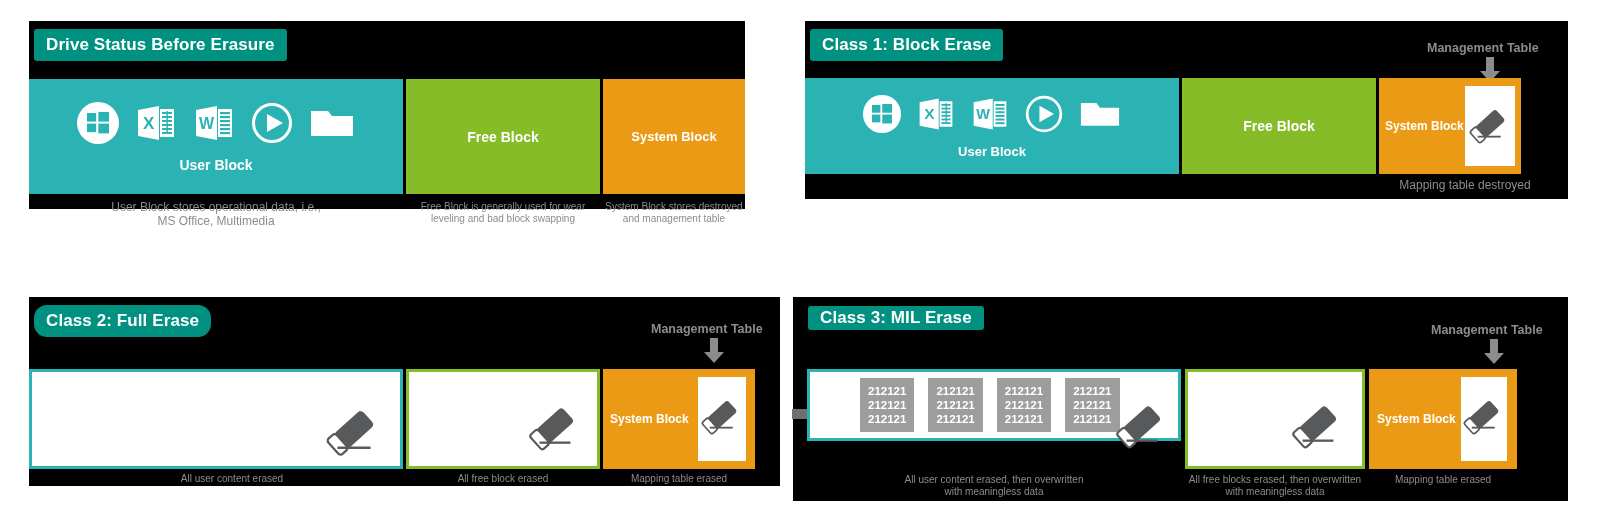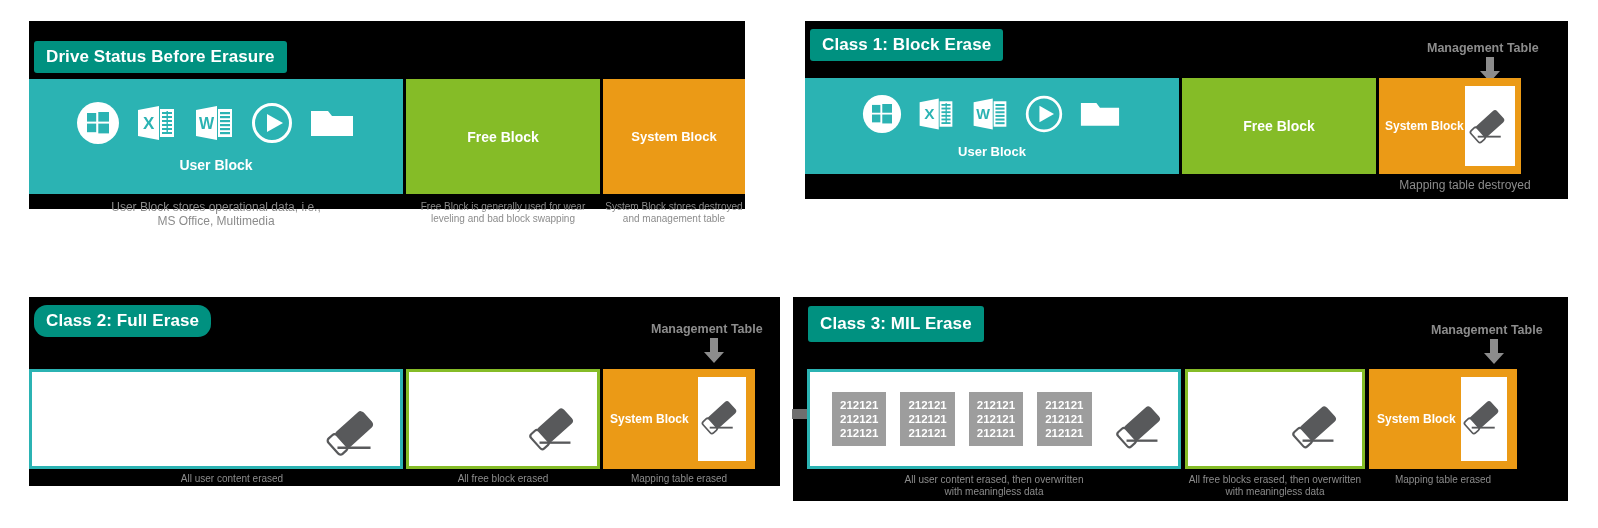--- a/index.html
+++ b/index.html
@@ -64,21 +64,21 @@
 
   .eraser{position:absolute;}
 </style>
 </head>
 <body>
 
 <div class="stage">
 
   <div class="panel" style="left:29px;top:21px;width:716px;height:188px;">
 
-    <div class="badge" style="left:5px;top:20px;height:32px;font-size:17px;">
+    <div class="badge" style="left:5px;top:8px;height:32px;font-size:17px;">
       <span>Drive Status Before Erasure</span>
     </div>
 
     <div class="blocks" style="left:0px;top:58px;">
 
       <div class="block user" style="width:374px;height:115px;">
         <div class="user-inner">
           <div class="icon-row">
 
             <span class="ic">
@@ -316,40 +316,40 @@
       </div>
     </div>
 
     <div class="cap" style="left:16px;top:176px;width:374px;font-size:10px;">All user content erased</div>
     <div class="cap" style="left:377px;top:176px;width:194px;font-size:10px;">All free block erased</div>
     <div class="cap" style="left:574px;top:176px;width:152px;font-size:10px;">Mapping table erased</div>
   </div>
 
   <div class="panel" style="left:793px;top:297px;width:775px;height:204px;">
 
-    <div class="badge" style="left:15px;top:9px;height:36px;font-size:17px;">
+    <div class="badge" style="left:15px;top:9px;height:24px;font-size:17px;">
       <span>Class 3: MIL Erase</span>
     </div>
 
     <div class="mgmt" style="left:638px;top:26px;font-size:12.5px;">Management Table</div>
     <div class="mgmt-arrow" style="left:690px;top:42px;">
       <svg width="22" height="26" viewBox="0 0 22 26">
         <path d="M7 0 H15 V14 H21 L11 25 L1 14 H7 Z" fill="#8c8c8c"></path>
       </svg>
     </div>
 
     <span class="left-arrow" style="left:-1px;top:105px;">
       <svg width="34" height="24" viewBox="0 0 34 24">
         <path d="M0 7 H20 V0 L34 12 L20 24 V17 H0 Z" fill="#6f6f6f"></path>
       </svg>
     </span>
 
     <div class="blocks" style="left:14px;top:72px;">
 
-      <div class="block user hollow" style="width:374px;height:100px;justify-content:flex-start;">
+      <div class="block user hollow" style="width:374px;height:72px;justify-content:flex-start;padding-left:28px;">
         <div class="chips">
           <div class="chip" style="font-size:11.5px;">212121
 212121
 212121</div>
           <div class="chip" style="font-size:11.5px;">212121
 212121
 212121</div>
           <div class="chip" style="font-size:11.5px;">212121
 212121
 212121</div>

